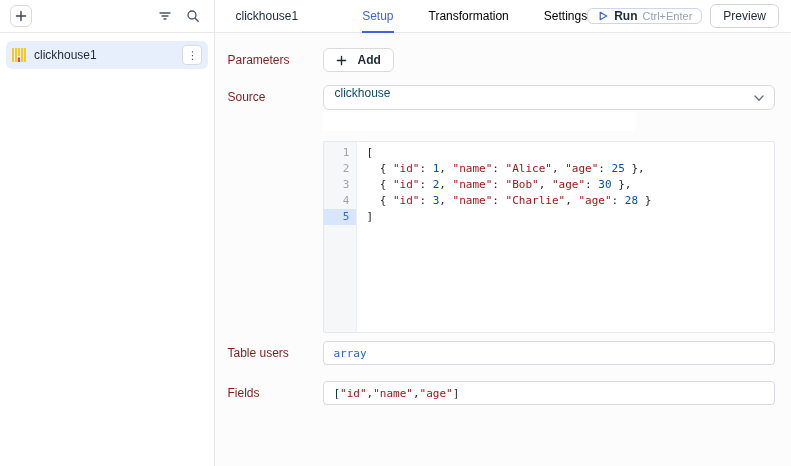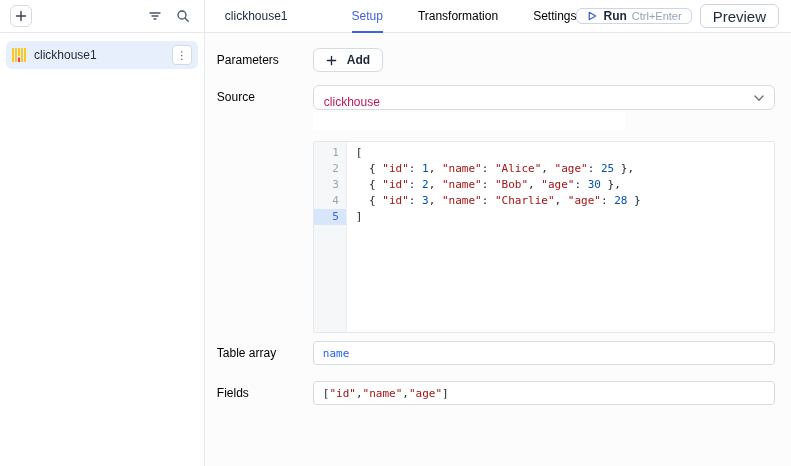--- a/index.html
+++ b/index.html
@@ -23,30 +23,30 @@
   .main { flex:1; display:flex; flex-direction:column; background:#fcfcfd; }
   .main-header { height:33px; background:#fff; border-bottom:1px solid #e6e8eb; display:flex; align-items:center; padding:0 12px; flex-shrink:0; }
   .query-title { font-size:12px; font-weight:500; color:#1d2939; margin-left:8px; }
   .tabs { display:flex; gap:35px; margin-left:64px; height:33px; }
   .tab { font-size:12px; color:#000000; display:flex; align-items:center; border-bottom:2px solid transparent; padding-top:1px; cursor:pointer; }
   .tab.active { color:#3e63dd; border-bottom-color:#3e63dd; font-weight:500; }
   .header-actions { margin-left:auto; display:flex; gap:8px; align-items:center; }
   .run-btn { height:16px; display:flex; align-items:center; gap:5px; background:#fff; border:1px solid #ccd4ee; border-radius:6px; padding:0 9px; cursor:pointer; }
   .run-label { font-size:12px; font-weight:700; color:#1d2939; }
   .run-shortcut { font-size:11px; color:#98a2b3; }
-  .preview-btn { height:24px; background:#fff; border:1px solid #d0d5dd; border-radius:6px; padding:0 12px; font-size:15px; font-weight:500; color:#1d2939; cursor:pointer; }
+  .preview-btn { height:24px; background:#fff; border:1px solid #d0d5dd; border-radius:6px; padding:0 12px; font-size:12px; font-weight:500; color:#1d2939; cursor:pointer; }
 
   .body { flex:1; padding:15px 16px 0 12px; overflow:hidden; }
   .form-row { display:flex; align-items:flex-start; }
-  .row-label { width:96px; flex-shrink:0; font-size:12px; color:#000000; padding-top:5px; }
+  .row-label { width:96px; flex-shrink:0; font-size:12px; color:#7f1d1d; padding-top:5px; }
   .row-control { flex:1; min-width:0; }
 
   .add-param-btn { height:24px; display:inline-flex; align-items:center; gap:10px; background:#fff; border:1px solid #d7dbdf; border-radius:6px; padding:0 12px; font-size:12px; font-weight:600; color:#1d2939; cursor:pointer; }
 
-  .select-box { position:relative; height:25px; background:#fff; border:1px solid #d7dbdf; border-radius:6px; display:flex; align-items:flex-end; padding:0 26px 0 10px; font-size:12px; color:#be185d; cursor:pointer; }
+  .select-box { position:relative; height:25px; background:#fff; border:1px solid #d7dbdf; border-radius:6px; display:flex; align-items:flex-start; padding:0 26px 0 10px; font-size:12px; color:#0c4a6e; cursor:pointer; }
   .select-box .chev { position:absolute; right:10px; top:9px; }
 
   .white-strip { height:19px; width:312px; background:#fff; }
 
   .editor { height:192px; border:1px solid #e4e7ec; border-radius:2px; background:#fff; display:flex; font-family:"DejaVu Sans Mono",monospace; font-size:11px; line-height:16px; overflow:hidden; }
   .gutter { width:33px; background:#f6f7f8; border-right:1px solid #eceef0; color:#9da4ae; text-align:right; padding-top:3px; flex-shrink:0; }
   .gutter .ln { height:16px; padding-right:7px; }
   .gutter .ln.active { background:#d7e5fd; color:#3e63dd; }
   .code { flex:1; padding:3px 0 0 9px; white-space:pre; color:#24292f; overflow:hidden; cursor:text; }
   .code .cl { height:16px; }
@@ -166,23 +166,23 @@
                 <div class="ln">3</div>
                 <div class="ln">4</div>
                 <div class="ln active">5</div>
               </div>
             <div class="code"><div class="cl"><span>[</span></div><div class="cl"><span>  { </span><span class="tok-str">"id"</span><span>: </span><span class="tok-num">1</span><span>, </span><span class="tok-str">"name"</span><span>: </span><span class="tok-str">"Alice"</span><span>, </span><span class="tok-str">"age"</span><span>: </span><span class="tok-num">25</span><span> },</span></div><div class="cl"><span>  { </span><span class="tok-str">"id"</span><span>: </span><span class="tok-num">2</span><span>, </span><span class="tok-str">"name"</span><span>: </span><span class="tok-str">"Bob"</span><span>, </span><span class="tok-str">"age"</span><span>: </span><span class="tok-num">30</span><span> },</span></div><div class="cl"><span>  { </span><span class="tok-str">"id"</span><span>: </span><span class="tok-num">3</span><span>, </span><span class="tok-str">"name"</span><span>: </span><span class="tok-str">"Charlie"</span><span>, </span><span class="tok-str">"age"</span><span>: </span><span class="tok-num">28</span><span> }</span></div><div class="cl"><span>]</span></div></div>
           </div>
         </div>
       </div>
 
       <div class="form-row mb16">
-        <div class="row-label">Table array</div>
-        <div class="row-control">
-          <div class="text-input blue">name</div>
+        <div class="row-label">Table users</div>
+        <div class="row-control">
+          <div class="text-input blue">array</div>
         </div>
       </div>
 
       <div class="form-row">
         <div class="row-label">Fields</div>
         <div class="row-control">
           <div class="text-input">
               <span>[</span>
               <span class="tok-str">"id"</span>
               <span>, </span>

